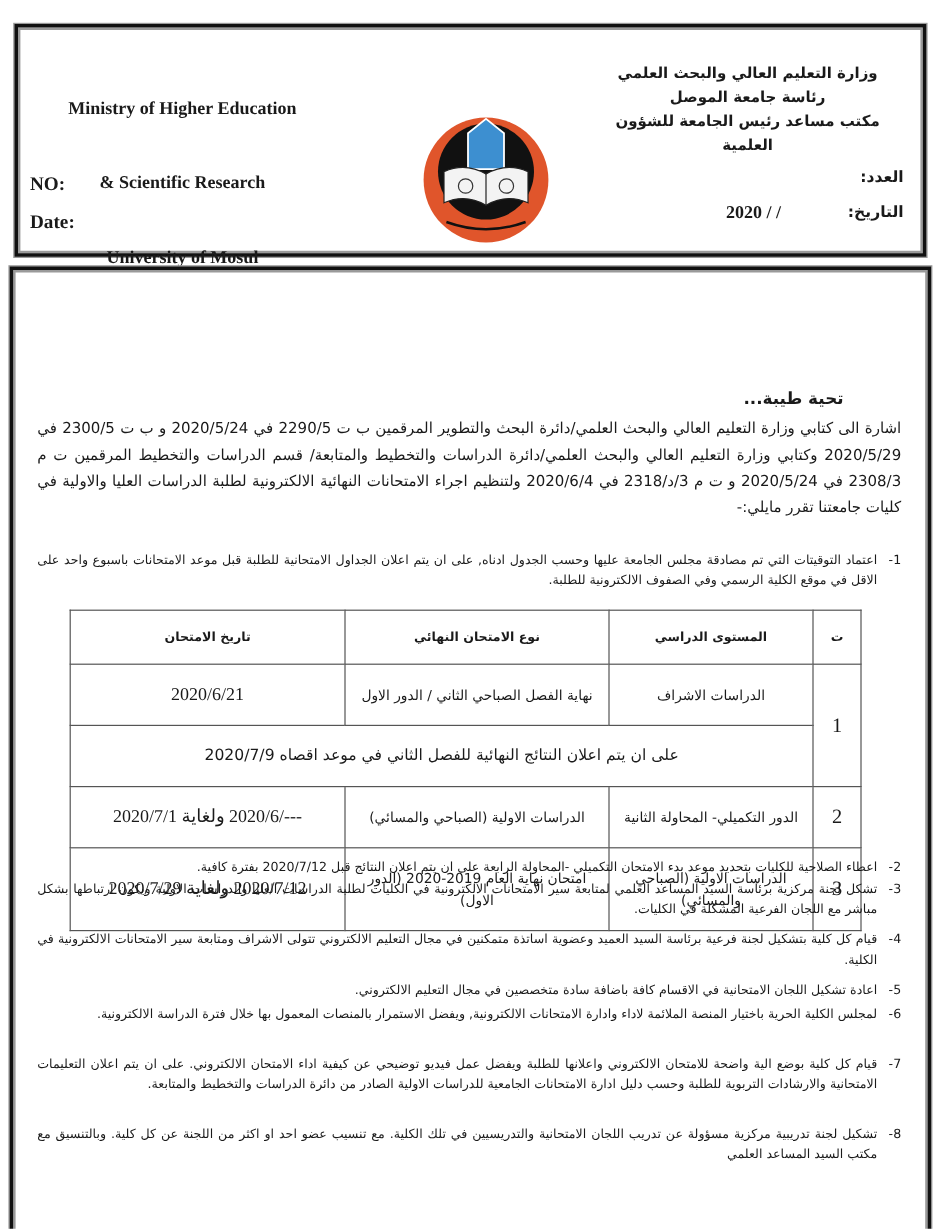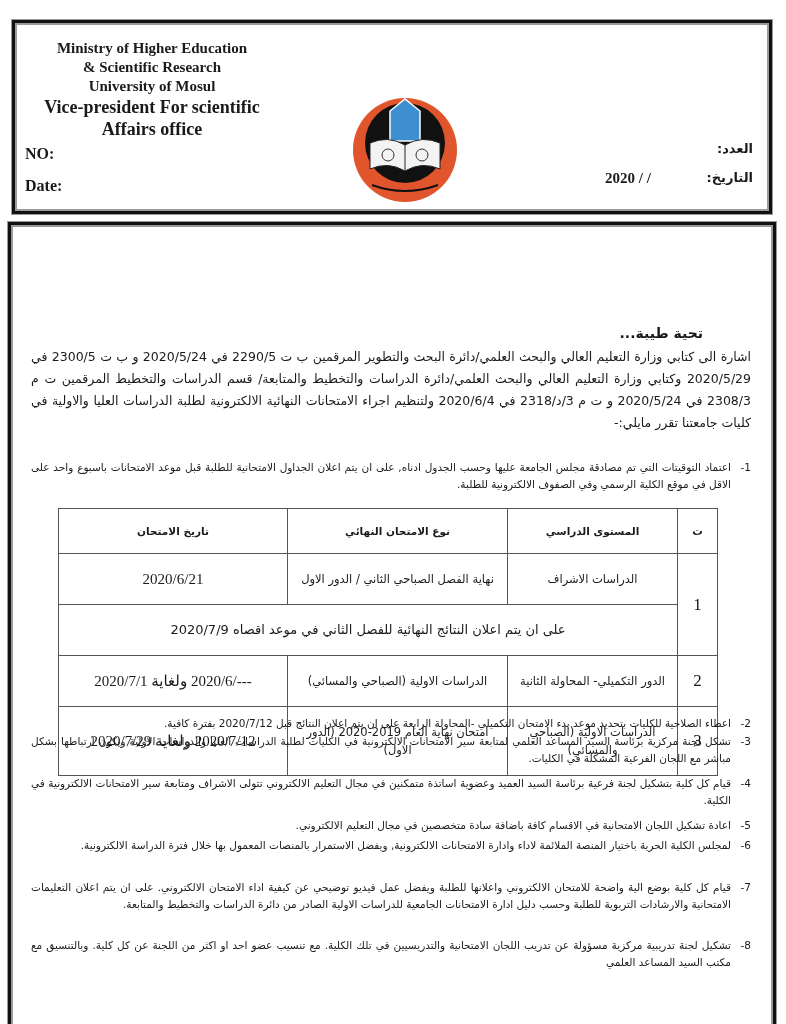--- a/index.html
+++ b/index.html
@@ -13,21 +13,21 @@
     background: #fff;
   }
   .frame-header { left: 12px; top: 20px; width: 760px; height: 194px; }
   .frame-body { left: 8px; top: 222px; width: 768px; height: 820px; }
 
   
   .hdr-en {
     position: absolute; left: 12px; top: 16px; width: 250px;
     text-align: center; font-weight: bold; line-height: 19px;
   }
-  .hdr-en .l1, .hdr-en .l2, .hdr-en .l3 { font-size: 15px; }
+  .hdr-en .l1, .hdr-en .l2, .hdr-en .l3 { font-size: 15px; margin-top: 43px; }
   .hdr-en .l4, .hdr-en .l5 { font-size: 18px; line-height: 22px; }
   .hdr-no { position: absolute; left: 10px; top: 122px; font-weight: bold; font-size: 16px; }
   .hdr-date { position: absolute; left: 10px; top: 154px; font-weight: bold; font-size: 16px; }
 
   
   .hdr-ar {
     position: absolute; right: 16px; top: 28px; width: 260px;
     direction: rtl; text-align: center; font-family: "DejaVu Sans", sans-serif;
     font-weight: bold; font-size: 12.5px; line-height: 20px;
   }
@@ -89,20 +89,25 @@
     <circle cx="55" cy="57" r="52" fill="#e0552b"></circle>
     <circle cx="55" cy="50" r="40" fill="#111"></circle>
     <path d="M40 18 L55 6 L70 18 L70 48 L40 48 Z" fill="#3d8fd0" stroke="#fff" stroke-width="1.5"></path>
     <path d="M20 50 Q38 42 55 52 Q72 42 90 50 L90 76 Q72 68 55 78 Q38 68 20 76 Z" fill="#f3f3f3" stroke="#222" stroke-width="1"></path>
     <line x1="55" y1="52" x2="55" y2="78" stroke="#222" stroke-width="1"></line>
     <circle cx="38" cy="62" r="6" fill="none" stroke="#333" stroke-width="1"></circle>
     <circle cx="72" cy="62" r="6" fill="none" stroke="#333" stroke-width="1"></circle>
     <path d="M22 92 Q55 104 88 92" fill="none" stroke="#111" stroke-width="2"></path>
   </svg>
 
+  <div class="hdr-ar">
+    <div>وزارة التعليم العالي والبحث العلمي</div>
+    <div>رئاسة جامعة الموصل</div>
+    <div>مكتب مساعد رئيس الجامعة للشؤون العلمية</div>
+  </div>
   <div class="hdr-ar-num">العدد:</div>
   <div class="hdr-ar-date">التاريخ:</div>
   <div class="hdr-ar-date-val">2020 /    /</div>
 </div>
 
 <div class="frame frame-body">
   <div class="ar greeting">تحية طيبة...</div>
   <div class="ar intro">اشارة الى كتابي وزارة التعليم العالي والبحث العلمي/دائرة البحث والتطوير المرقمين ب ت 2290/5 في 2020/5/24 و ب ت 2300/5 في 2020/5/29 وكتابي وزارة التعليم العالي والبحث العلمي/دائرة الدراسات والتخطيط والمتابعة/ قسم الدراسات والتخطيط المرقمين ت م 2308/3 في 2020/5/24 و ت م 3/د/2318 في 2020/6/4 ولتنظيم اجراء الامتحانات النهائية الالكترونية لطلبة الدراسات العليا والاولية في كليات جامعتنا تقرر مايلي:-</div>
 
   <div class="ar item" style="top:234px;">

